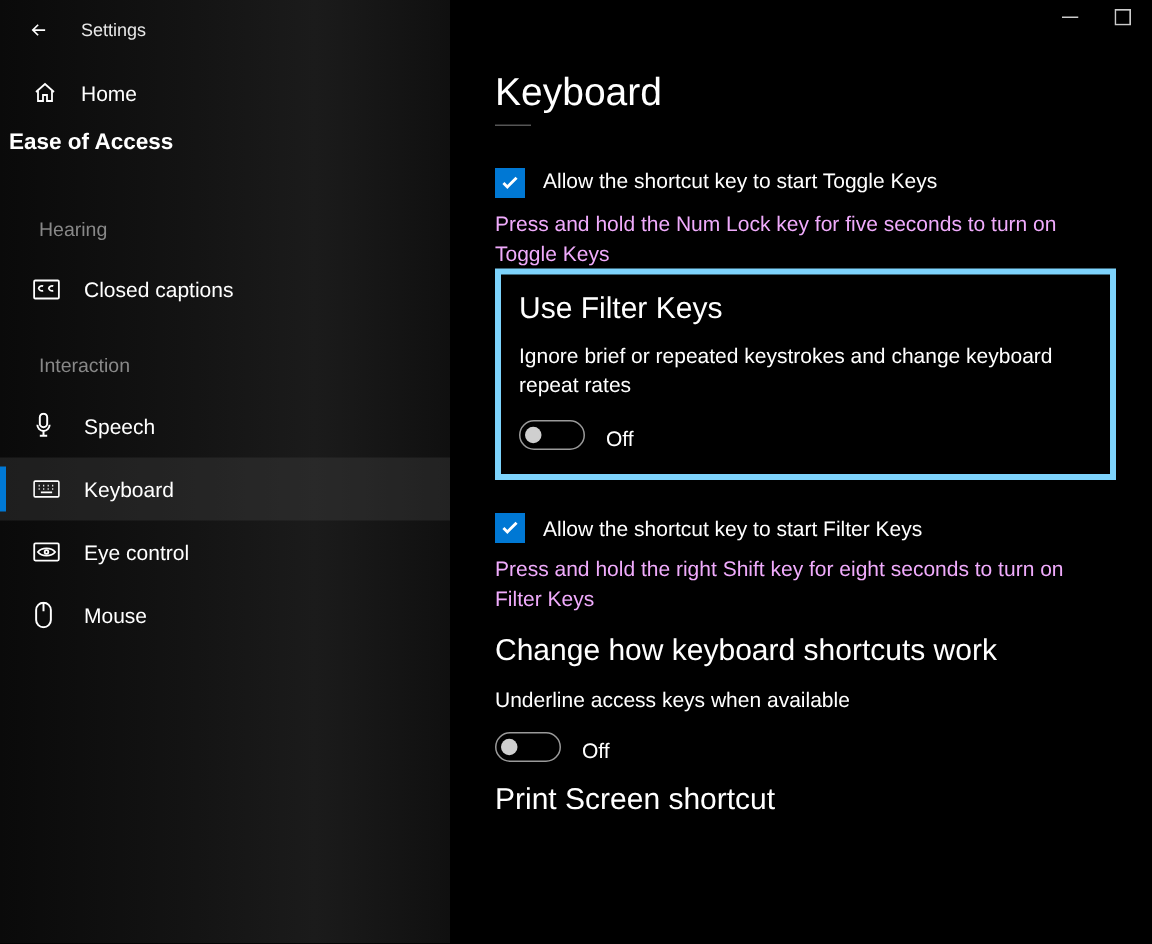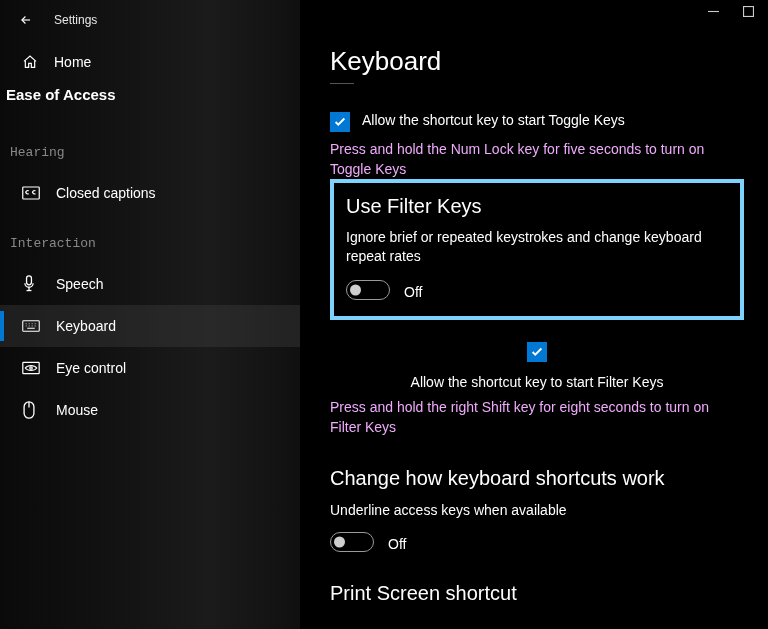--- a/index.html
+++ b/index.html
@@ -13,21 +13,21 @@
   .titlebar-label { font-size: 12px; color: #e8e8e8; }
   .home-row { display: flex; align-items: center; gap: 16px; padding: 14px 18px 10px 22px; cursor: default; }
   .home-row .icon { width: 16px; display:flex; align-items:center; }
   .home-label { font-size: 14px; color: #fff; }
   .search-wrap { padding: 6px 16px 12px 16px; }
   .search-box { position: relative; border: 1px solid #555; background: rgba(30,30,30,.6); height: 34px; display: flex; align-items: center; padding: 0 34px 0 10px; }
   .search-box input { background: transparent; border: none; outline: none; color: #fff; width: 100%; font-size: 14px; }
   .search-box input::placeholder { color: #9a9a9a; }
   .search-icon { position: absolute; right: 10px; top: 50%; transform: translateY(-50%); color: #bbb; }
   .sidebar-header { font-size: 15px; font-weight: 600; color: #fff; padding: 6px 18px 20px 6px; }
-  .group-label { font-size: 13px; color: #888; padding: 22px 18px 12px 10px; font-family: Liberation Mono, monospace; }
+  .group-label { font-size: 13px; color: #888; padding: 22px 18px 12px 26px; }
   .nav-item { display: flex; align-items: center; gap: 16px; height: 42px; padding-left: 22px; font-size: 14px; color: #fff; cursor: default; position: relative; }
   .nav-item.selected { background: rgba(70,70,70,.35); }
   .nav-item.selected::before { content: ""; position: absolute; left: 0; top: 6px; bottom: 6px; width: 4px; background: #0078d4; }
   .nav-item .icon { width: 18px; display:flex; align-items:center; color:#fff; }
 
   
   .main { flex: 1; height: 100%; background: #000; position: relative; padding: 0 24px 0 30px; overflow: hidden; }
   .win-controls { position: absolute; top: 6px; right: 14px; display: flex; gap: 24px; color:#ccc; }
   .page-title { font-size: 26px; font-weight: 400; padding-top: 46px; }
   .title-underline { width: 24px; height: 1px; background: #555; margin-top: 6px; }
@@ -40,23 +40,23 @@
   .section-title { font-size: 20px; font-weight: 400; }
   .section-desc { font-size: 14px; color:#fff; margin-top: 10px; line-height:1.35; max-width:410px; }
   .toggle-row { display:flex; align-items:flex-end; gap:14px; margin-top:14px; }
   .toggle { width:44px; height:20px; border:1px solid #9a9a9a; border-radius:10px; position:relative; background:#000; }
   .toggle::after { content:""; position:absolute; left:3px; top:50%; transform:translateY(-50%); width:11px; height:11px; border-radius:50%; background:#cfcfcf; }
   .toggle-state { font-size:14px; }
 
   .highlight-box { border: 4px solid #7dd3fc; padding: 12px 14px 16px 12px; }
   .highlight-box .section-title { margin-top:0; }
 
-  .sub-check { display:flex; align-items:center; gap:12px; margin-top: 22px; flex-direction: column; }
-
-  .section2 { margin-top: 30px; }
+  .sub-check { display:flex; align-items:center; gap:12px; margin-top: 22px; }
+
+  .section2 { margin-top: 14px; }
   .section2 .section-title { font-size: 20px; }
   .option-label { font-size:14px; margin-top:12px; }
 
   svg { display:block; }
 </style>
 </head>
 <body>
 
 <div class="app">
   <div class="sidebar">

